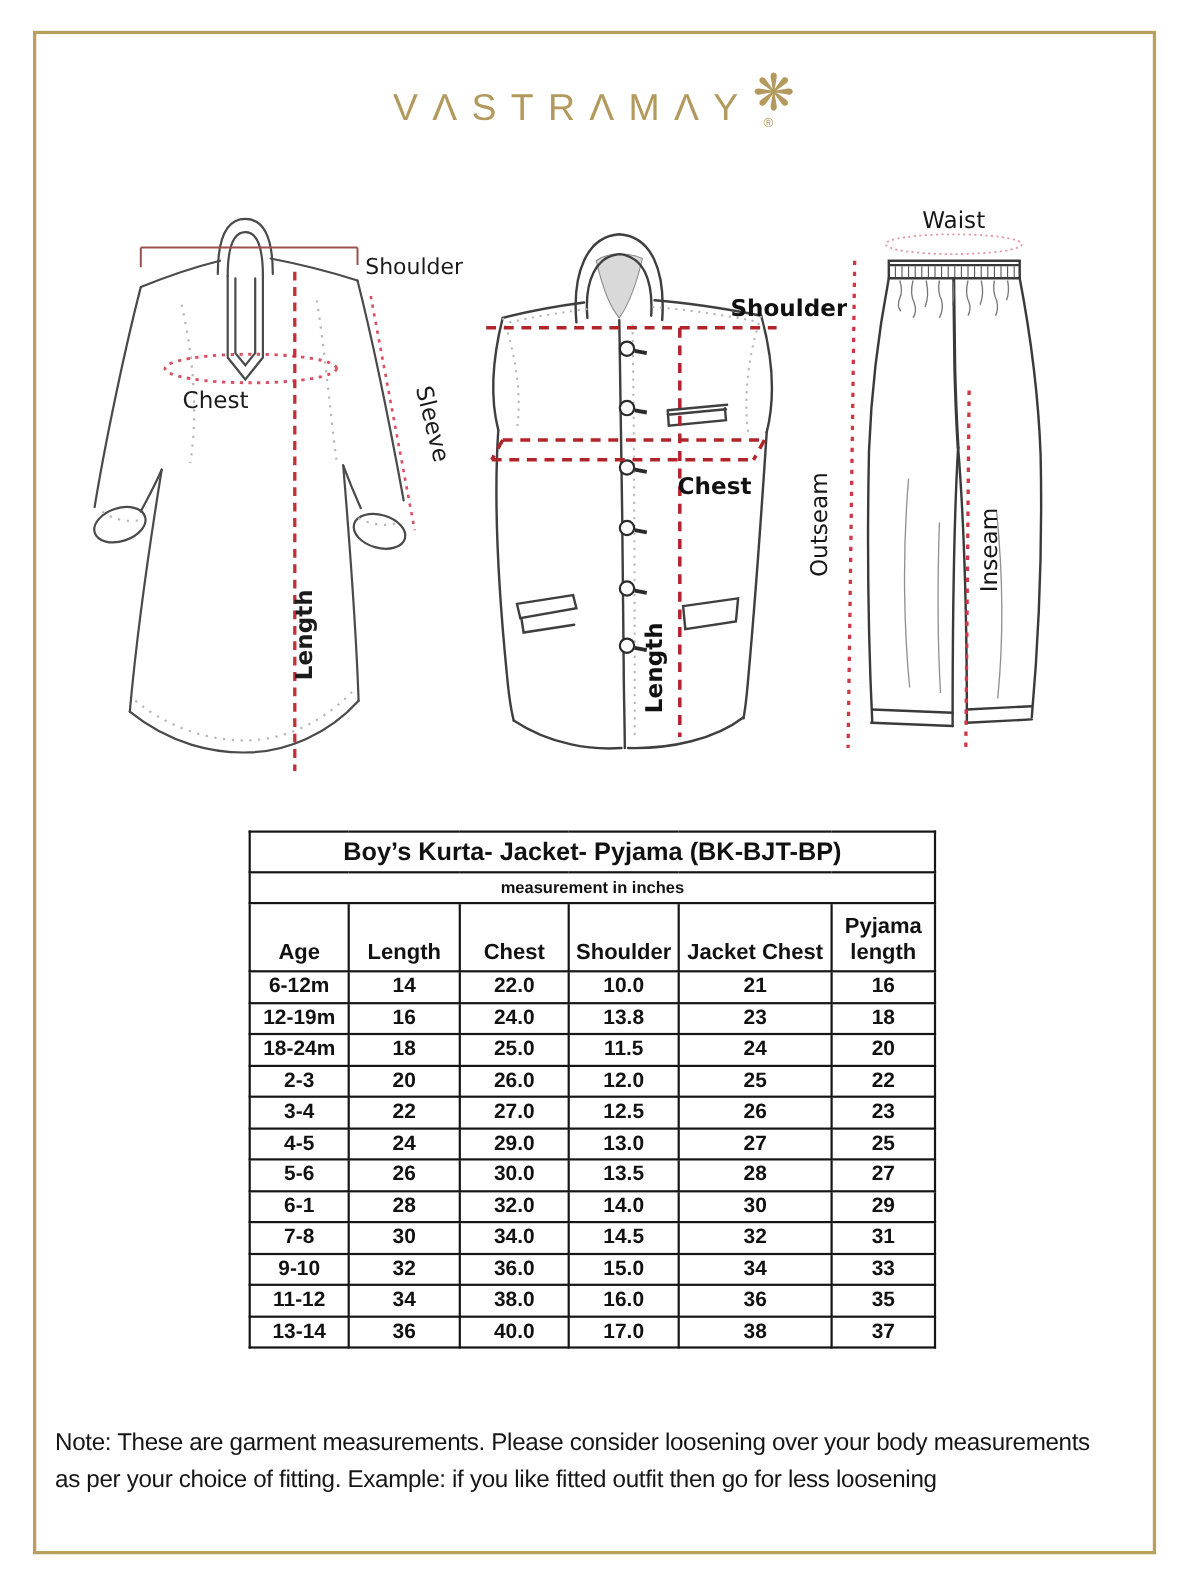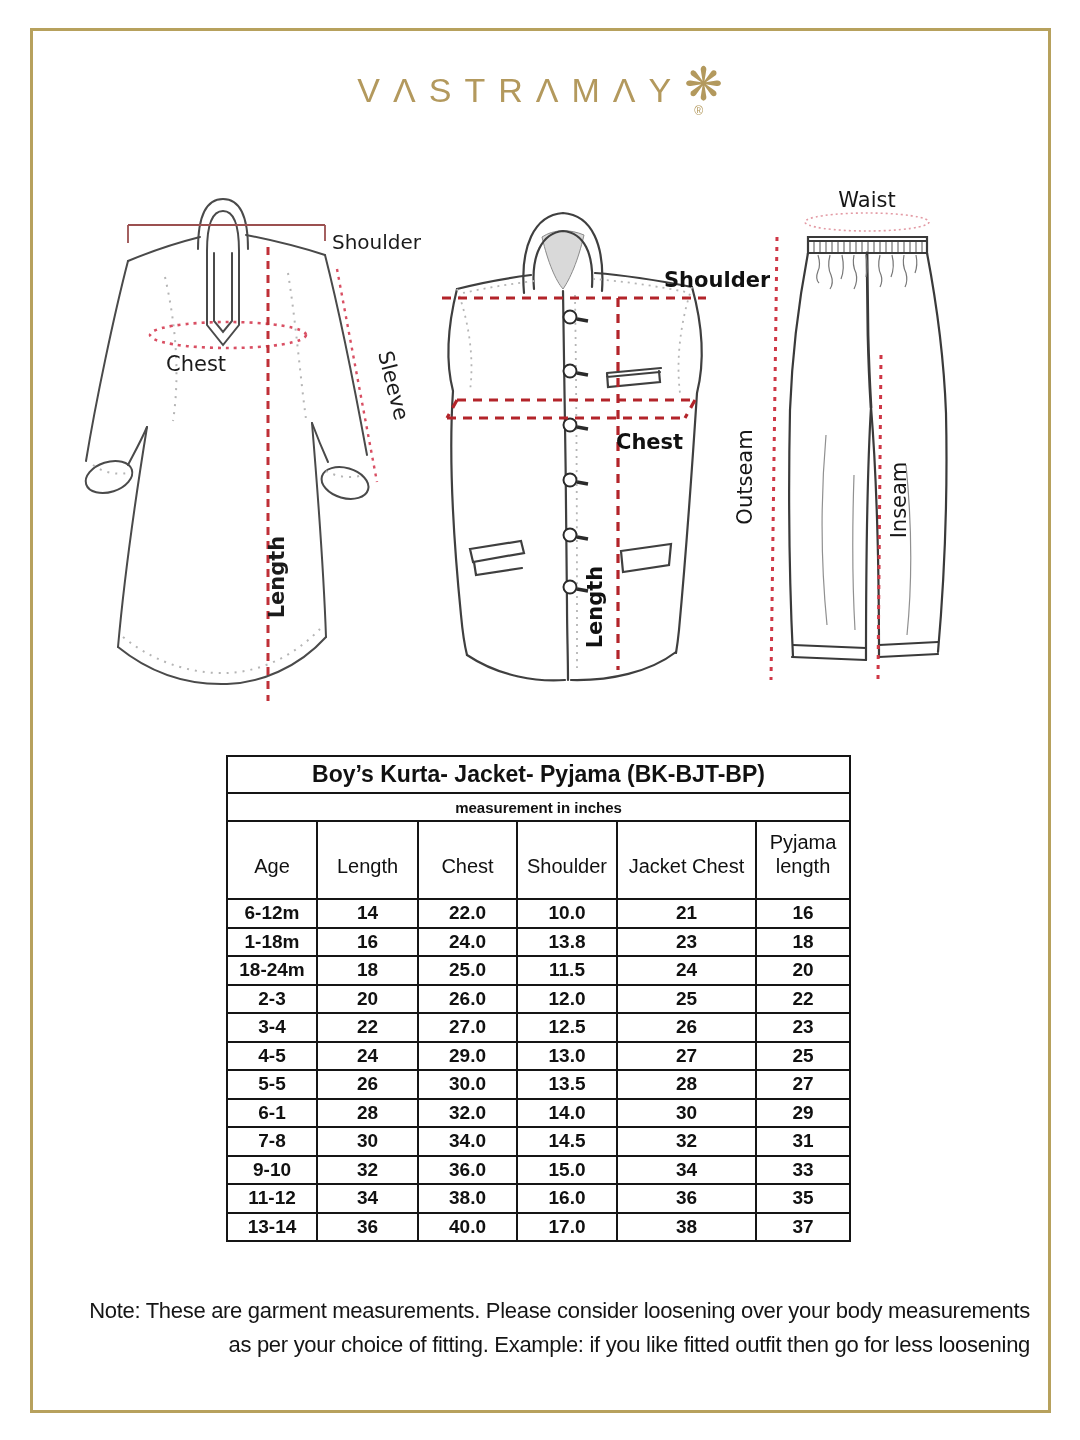--- a/index.html
+++ b/index.html
@@ -2,45 +2,45 @@
 <html><head>
 <meta charset="utf-8">
 <style>
   html,body{margin:0;padding:0;background:#fff;}
   body{width:1080px;height:1440px;position:relative;overflow:hidden;
        font-family:"Liberation Sans",sans-serif;color:#1b1b1b;}
   .frame{position:absolute;left:30px;top:28px;width:1015px;height:1379px;
          border:3px solid #b7a15d;}
   
   .logo{position:absolute;left:0;top:62px;width:1080px;display:flex;
-        justify-content:center;align-items:center;gap:6px;}
+        justify-content:center;align-items:flex-end;gap:6px;}
   .brand{font-size:34px;font-weight:400;letter-spacing:13px;color:#b3995d;
          font-family:"Liberation Sans",sans-serif;}
   .logo-mark{display:inline-flex;flex-direction:column;align-items:center;
              margin-left:-6px;}
   .flower{font-size:46px;line-height:44px;color:#b3995d;
           font-family:"DejaVu Sans",sans-serif;}
   .reg{font-size:12px;color:#b3995d;margin-top:-2px;align-self:flex-start;
        margin-left:10px;}
   
   .diagram{position:absolute;}
   svg text{font-family:"DejaVu Sans",sans-serif;}
   
   .size-table{position:absolute;left:226px;top:755px;border-collapse:collapse;
               table-layout:fixed;width:623px;font-family:"Liberation Sans",sans-serif;}
   .size-table td,.size-table th{border:2px solid #151515;text-align:center;
               color:#111;overflow:hidden;}
   .tbl-title{font-size:23px;font-weight:bold;height:33px;}
   .tbl-sub{font-size:15px;font-weight:bold;height:24px;}
-  .size-table th{font-size:20px;font-weight:normal;vertical-align:bottom;
-              height:56px;padding:0 1px 20px 1px;line-height:1.2;margin-top:43px;}
+  .size-table th{font-size:20px;font-weight:bold;vertical-align:bottom;
+              height:56px;padding:0 1px 4px 1px;line-height:1.2;margin-top:43px;}
   .size-table tbody td{font-size:19px;font-weight:bold;height:26.5px;
               line-height:26.5px;padding:0;}
   
-  .note{position:absolute;left:50px;top:1294px;width:980px;text-align:right;
+  .note{position:absolute;left:50px;top:1294px;width:980px;text-align:left;
         font-size:22px;line-height:34px;letter-spacing:-0.3px;color:#151515;}
 </style>
 </head>
 <body>
 
 <div class="frame"></div>
 
 <div class="logo">
   <span class="brand">VΛSTRΛMΛY</span>
   <span class="logo-mark">
@@ -206,21 +206,21 @@
   <tbody>
       <tr>
         <td>6-12m</td>
         <td>14</td>
         <td>22.0</td>
         <td>10.0</td>
         <td>21</td>
         <td>16</td>
       </tr>
       <tr>
-        <td>1-18m</td>
+        <td>12-19m</td>
         <td>16</td>
         <td>24.0</td>
         <td>13.8</td>
         <td>23</td>
         <td>18</td>
       </tr>
       <tr>
         <td>18-24m</td>
         <td>18</td>
         <td>25.0</td>
@@ -246,21 +246,21 @@
       </tr>
       <tr>
         <td>4-5</td>
         <td>24</td>
         <td>29.0</td>
         <td>13.0</td>
         <td>27</td>
         <td>25</td>
       </tr>
       <tr>
-        <td>5-5</td>
+        <td>5-6</td>
         <td>26</td>
         <td>30.0</td>
         <td>13.5</td>
         <td>28</td>
         <td>27</td>
       </tr>
       <tr>
         <td>6-1</td>
         <td>28</td>
         <td>32.0</td>

